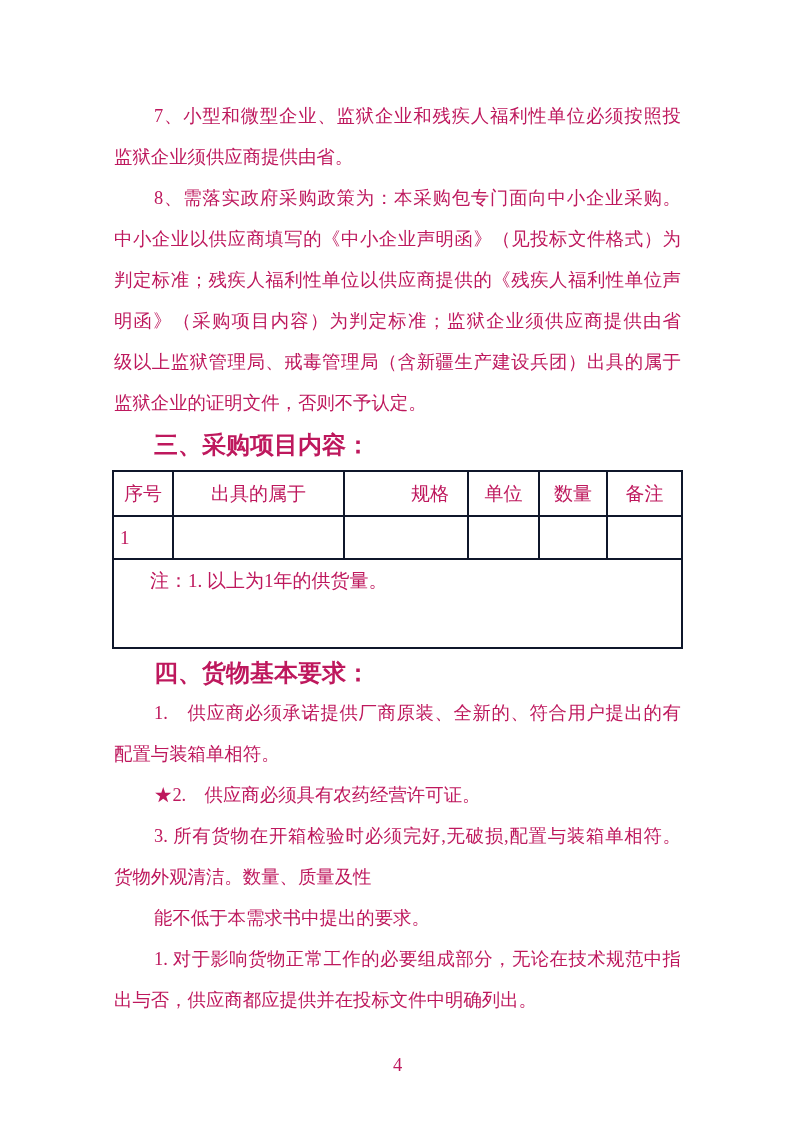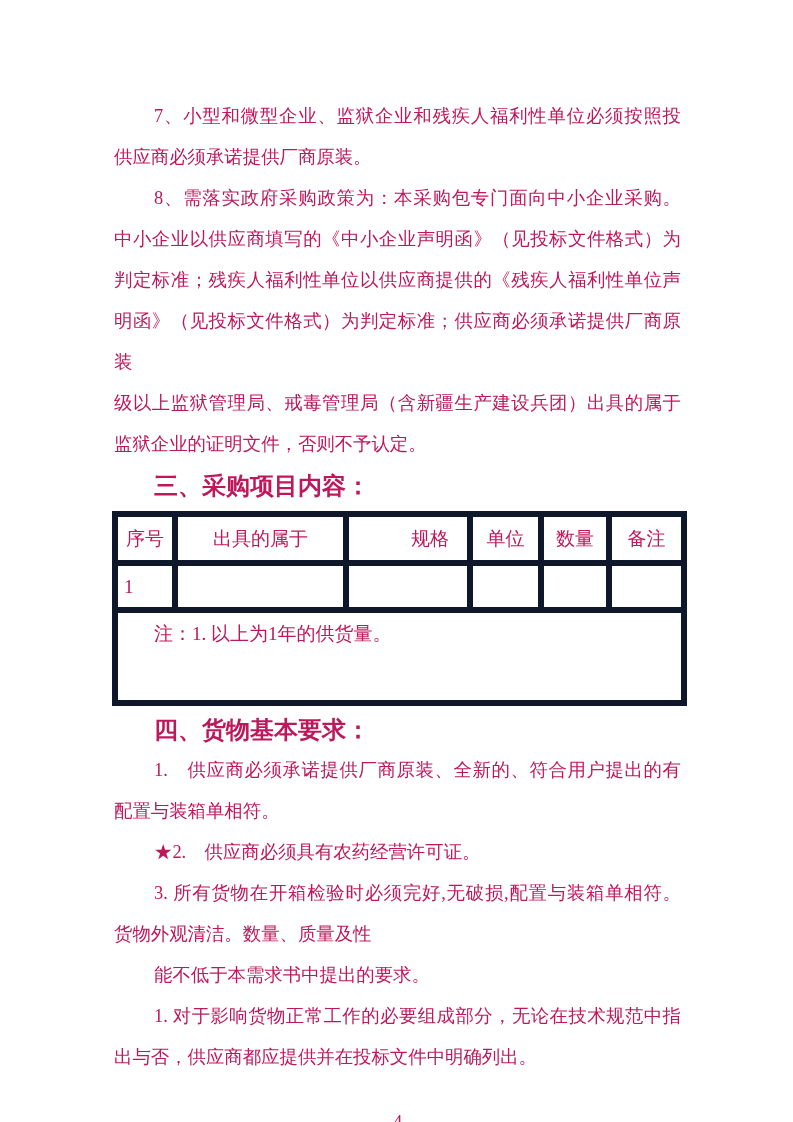--- a/index.html
+++ b/index.html
@@ -43,21 +43,21 @@
     font-size: 24px;
   }
   table.items {
     border-collapse: collapse;
     table-layout: fixed;
     width: 569px;
     margin: 5px 0 0 -2px;
     border: 2px solid #000;
   }
   table.items td {
-    border: 6px solid #0f172a;
+    border: 2px solid #0f172a;
     font-size: 19px;
     font-family: "Liberation Serif", "DejaVu Serif", serif;
     padding: 0;
     overflow: hidden;
   }
   tr.hdr td {
     height: 43px;
     text-align: center;
     vertical-align: middle;
   }
@@ -88,28 +88,28 @@
   }
 </style>
 </head>
 <body>
 
 <div class="page">
   <div class="content">
 
     <div>
       <div class="line fill indent">7、小型和微型企业、监狱企业和残疾人福利性单位必须按照投</div>
-      <div class="line">供应商必须承诺提供厂商原装。</div>
+      <div class="line">监狱企业须供应商提供由省。</div>
     </div>
 
     <div>
       <div class="line fill indent">8、需落实政府采购政策为：本采购包专门面向中小企业采购。</div>
       <div class="line fill">中小企业以供应商填写的《中小企业声明函》（见投标文件格式）为</div>
       <div class="line fill">判定标准；残疾人福利性单位以供应商提供的《残疾人福利性单位声</div>
-      <div class="line fill">明函》（见投标文件格式）为判定标准；供应商必须承诺提供厂商原装</div>
+      <div class="line fill">明函》（采购项目内容）为判定标准；监狱企业须供应商提供由省</div>
       <div class="line fill">级以上监狱管理局、戒毒管理局（含新疆生产建设兵团）出具的属于</div>
       <div class="line">监狱企业的证明文件，否则不予认定。</div>
     </div>
 
     <div class="line heading indent">三、采购项目内容：</div>
 
     <table class="items">
       <colgroup>
         <col style="width:60px">
         <col style="width:171px">

